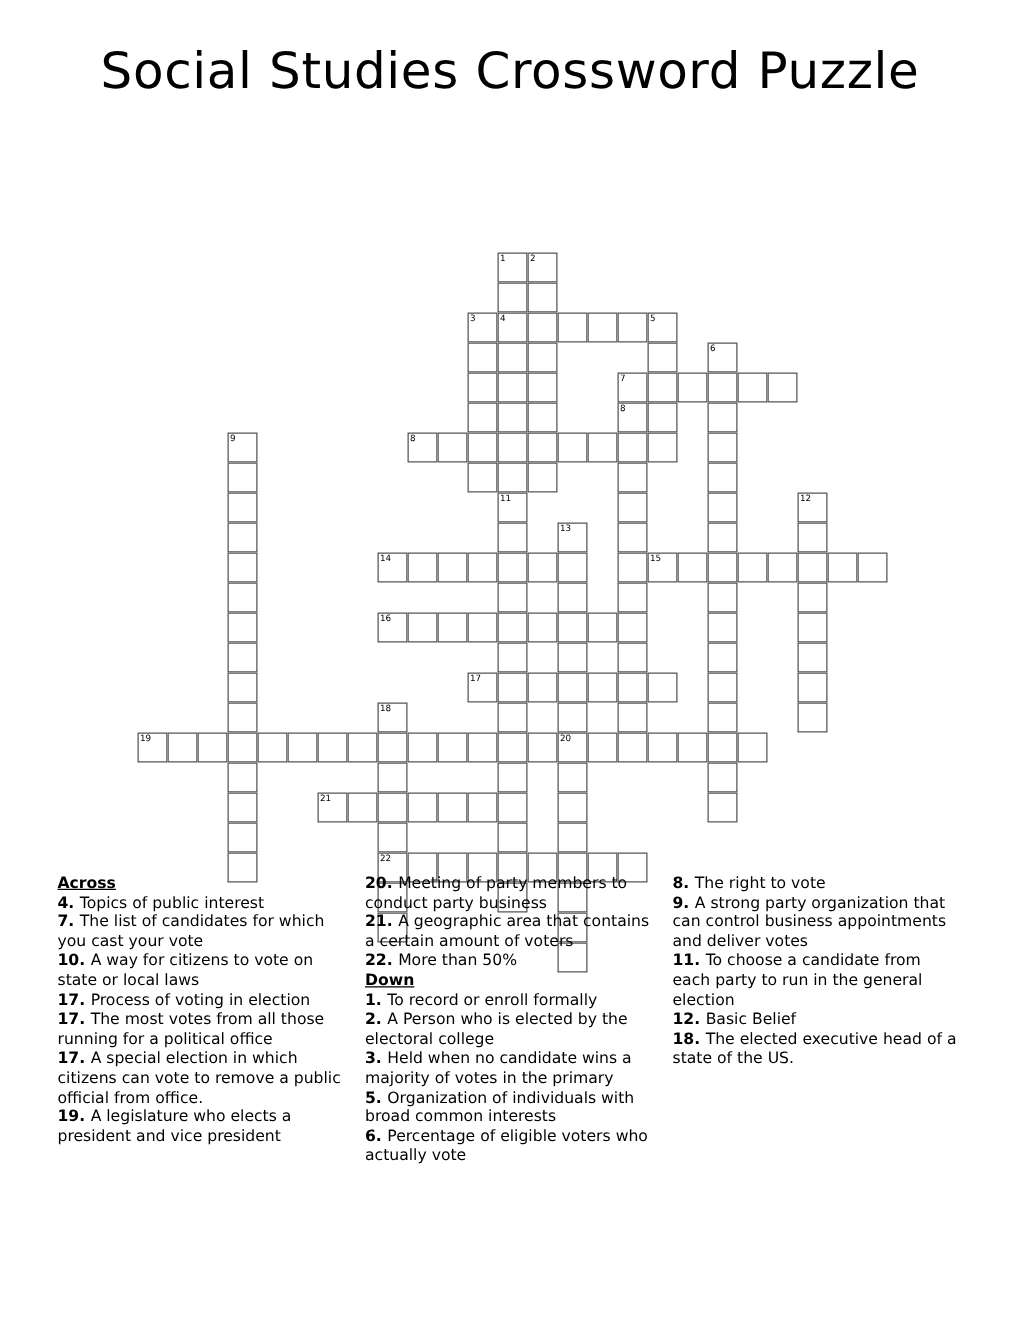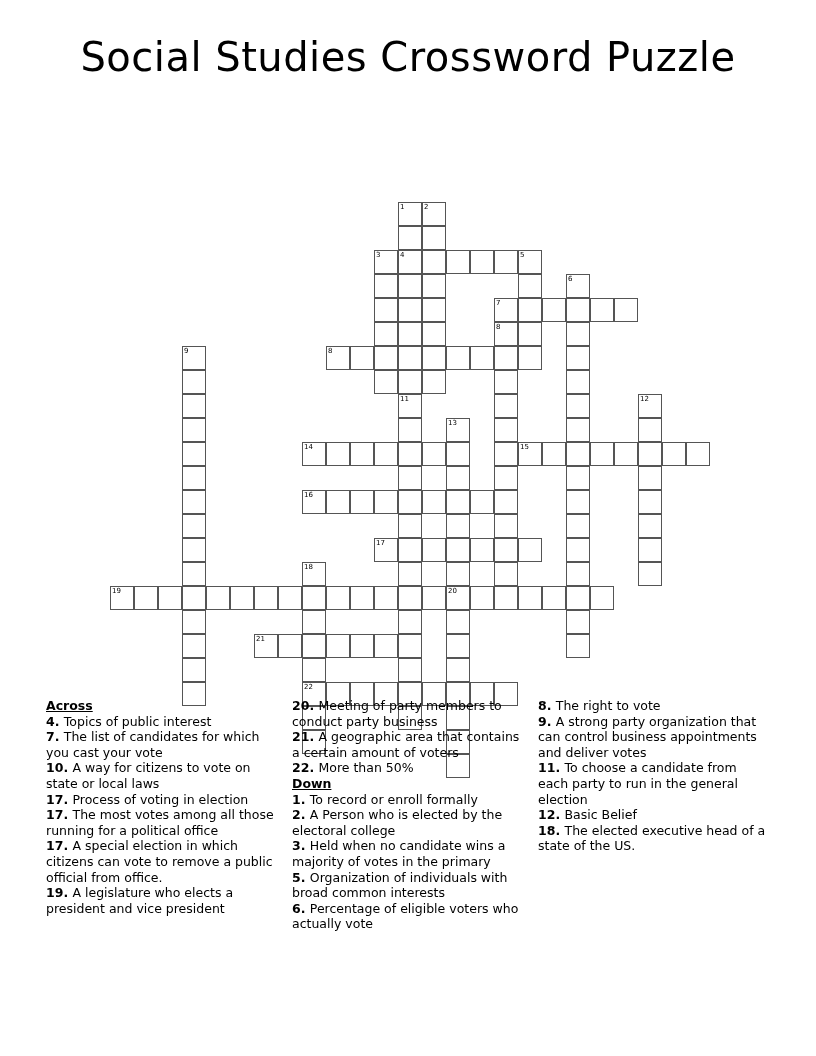--- a/index.html
+++ b/index.html
@@ -307,21 +307,21 @@
     </div>
 </div>
 
 <div id="clues">
   <div class="clue-col" id="clue-col-1">
       <p class="section-head">Across</p>
       <p><span class="clue-num">4. </span><span>Topics of public interest</span></p>
       <p><span class="clue-num">7. </span><span>The list of candidates for which you cast your vote</span></p>
       <p><span class="clue-num">10. </span><span>A way for citizens to vote on state or local laws</span></p>
       <p><span class="clue-num">17. </span><span>Process of voting in election</span></p>
-      <p><span class="clue-num">17. </span><span>The most votes among all those running for a political office</span></p>
+      <p><span class="clue-num">17. </span><span>The most votes from all those running for a political office</span></p>
       <p><span class="clue-num">17. </span><span>A special election in which citizens can vote to remove a public official from office.</span></p>
       <p><span class="clue-num">19. </span><span>A legislature who elects a president and vice president</span></p>
     </div>
   <div class="clue-col" id="clue-col-2">
       <p><span class="clue-num">20. </span><span>Meeting of party members to conduct party business</span></p>
       <p><span class="clue-num">21. </span><span>A geographic area that contains a certain amount of voters</span></p>
       <p><span class="clue-num">22. </span><span>More than 50%</span></p>
       <p class="section-head">Down</p>
       <p><span class="clue-num">1. </span><span>To record or enroll formally</span></p>
       <p><span class="clue-num">2. </span><span>A Person who is elected by the electoral college</span></p>

